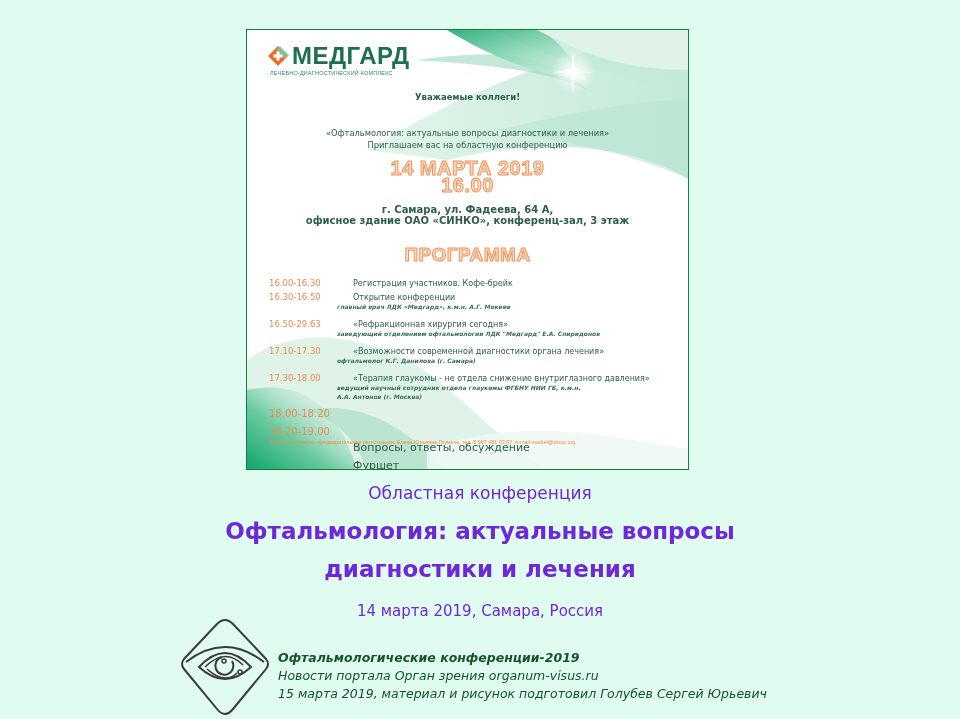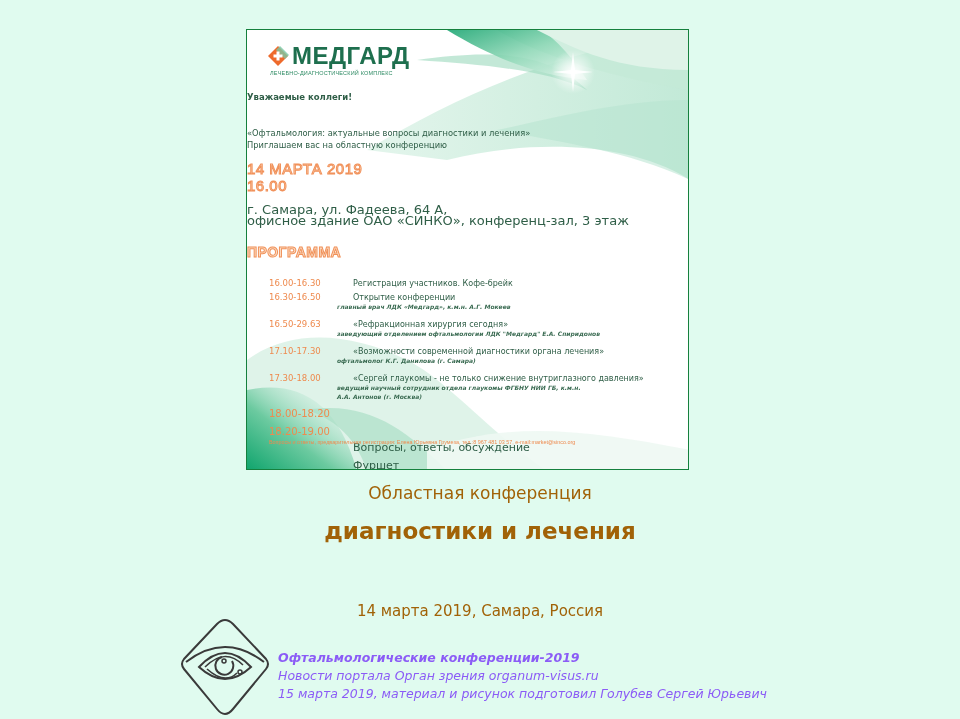--- a/index.html
+++ b/index.html
@@ -28,31 +28,31 @@
     font-family: "Liberation Sans", sans-serif;
     font-size: 24px; font-weight: bold; color: #1e6f4e;
     letter-spacing: 0.5px; line-height: 24px;
   }
   .logo-sub {
     font-family: "Liberation Sans", sans-serif;
     font-size: 5.5px; color: #2d8a63; letter-spacing: 0.2px;
     margin-top: 2px; margin-left: 3px;
   }
 
-  .center-text { position: absolute; width: 100%; text-align: left; color: #2f5e47; }
+  .center-text { position: absolute; width: 100%; text-align: center; color: #2f5e47; }
   .greeting { top: 62px; font-size: 8.5px; font-weight: bold; }
   .invite { top: 97px; font-size: 8.3px; line-height: 12px; }
   .date-big {
-    top: 130px; font-size: 15px; font-weight: normal; line-height: 17px;
+    top: 130px; font-size: 20px; font-weight: bold; line-height: 17px;
     color: #fbe0c8; -webkit-text-stroke: 1px #f1915a; letter-spacing: 0.5px;
     font-family: "Liberation Sans", sans-serif;
   }
-  .address { top: 174px; font-size: 13px; line-height: 11px; }
+  .address { top: 174px; font-size: 10px; line-height: 11px; font-weight: bold; }
   .program-title {
-    top: 214px; font-size: 14px; font-weight: bold;
+    top: 214px; font-size: 19px; font-weight: bold;
     color: #fbe0c8; -webkit-text-stroke: 1px #f1915a; letter-spacing: 0.5px;
     font-family: "Liberation Sans", sans-serif;
   }
 
   .schedule { position: absolute; left: 22px; top: 248px; width: 410px; }
   .sched-row { display: flex; position: absolute; left: 0; }
   .sched-time {
     width: 68px; font-size: 8.5px; color: #ee8a4e; flex-shrink: 0;
   }
   .sched-body { font-size: 8px; color: #2f5e47; }
@@ -64,29 +64,29 @@
   .sched-row.large .sched-time { font-size: 10px; }
   .sched-row.large .sched-title { font-size: 11px; margin-top: 34px; }
 
   .footer-note {
     position: absolute; left: 22px; top: 409px; width: 410px;
     font-size: 5.4px; color: #ee8a4e; white-space: nowrap;
     font-family: "Liberation Sans", sans-serif;
   }
 
   
-  .caption { position: absolute; width: 960px; text-align: center; color: #a16207; }
+  .caption { position: absolute; width: 960px; text-align: center; color: #6d28d9; }
   .cap-sub { top: 483px; font-size: 17px; }
   .cap-title { top: 512px; font-size: 23px; font-weight: bold; line-height: 38px; }
   .cap-date { top: 602px; font-size: 15px; }
 
   .eye-logo { position: absolute; left: 177px; top: 617px; width: 96px; height: 100px; }
   .credits {
     position: absolute; left: 278px; top: 649px;
-    font-size: 12.5px; font-style: italic; color: #8b5cf6; line-height: 18px;
+    font-size: 12.5px; font-style: italic; color: #14532d; line-height: 18px;
   }
   .credits .c1 { font-weight: bold; }
 </style>
 </head>
 <body>
 
 <div class="flyer">
   <svg class="bg" width="443" height="441" viewBox="0 0 443 441">
     <defs>
       <linearGradient id="g1" x1="0" y1="0" x2="1" y2="1">
@@ -181,21 +181,21 @@
       <div class="sched-row" style="top:68px">
         <div class="sched-time">17.10-17.30</div>
         <div class="sched-body">
           <div class="sched-title">«Возможности современной диагностики органа лечения»</div>
           <div class="sched-sub">офтальмолог К.Г. Данилова (г. Самара)</div>
         </div>
       </div>
       <div class="sched-row" style="top:95px">
         <div class="sched-time">17.30-18.00</div>
         <div class="sched-body">
-          <div class="sched-title">«Сергей глаукомы - не только снижение внутриглазного давления»</div>
+          <div class="sched-title">«Терапия глаукомы - не отдела снижение внутриглазного давления»</div>
           <div class="sched-sub">ведущий научный сотрудник отдела глаукомы ФГБНУ НИИ ГБ, к.м.н.</div>
           <div class="sched-sub">А.А. Антонов (г. Москва)</div>
         </div>
       </div>
       <div class="sched-row large" style="top:130px">
         <div class="sched-time">18.00-18.20</div>
         <div class="sched-body">
             <div class="sched-title">Вопросы, ответы, обсуждение</div>
           </div>
       </div>
@@ -206,20 +206,21 @@
           </div>
       </div>
     </div>
 
     <div class="footer-note">Вопросы и ответы, предварительная регистрация: Елена Юрьевна Грумеза, тел.:8 967 481 03 57, e-mail:market@sinco.org</div>
   </div>
 </div>
 
 <div class="caption cap-sub">Областная конференция</div>
 <div class="caption cap-title">
+  <div>Офтальмология: актуальные вопросы</div>
   <div>диагностики и лечения</div>
 </div>
 <div class="caption cap-date">14 марта 2019, Самара, Россия</div>
 
 <svg class="eye-logo" viewBox="0 0 96 100">
   <path d="M48,3 Q52,3 56,7 L89,42 Q93,47 89,52 L56,92 Q52,97 48,97 Q44,97 40,92 L7,52 Q3,47 7,42 L40,7 Q44,3 48,3 Z" fill="none" stroke="#3a3a3a" stroke-width="2"></path>
   <path d="M9,45 Q48,15 87,45" fill="none" stroke="#3a3a3a" stroke-width="2"></path>
   <path d="M22,50 Q48,22 74,50 Q48,74 22,50 Z" fill="none" stroke="#3a3a3a" stroke-width="2"></path>
   <path d="M28,50 Q48,30 66,48" fill="none" stroke="#3a3a3a" stroke-width="1.6"></path>
   <path d="M30,52 Q48,68 60,56" fill="none" stroke="#3a3a3a" stroke-width="1.6"></path>

